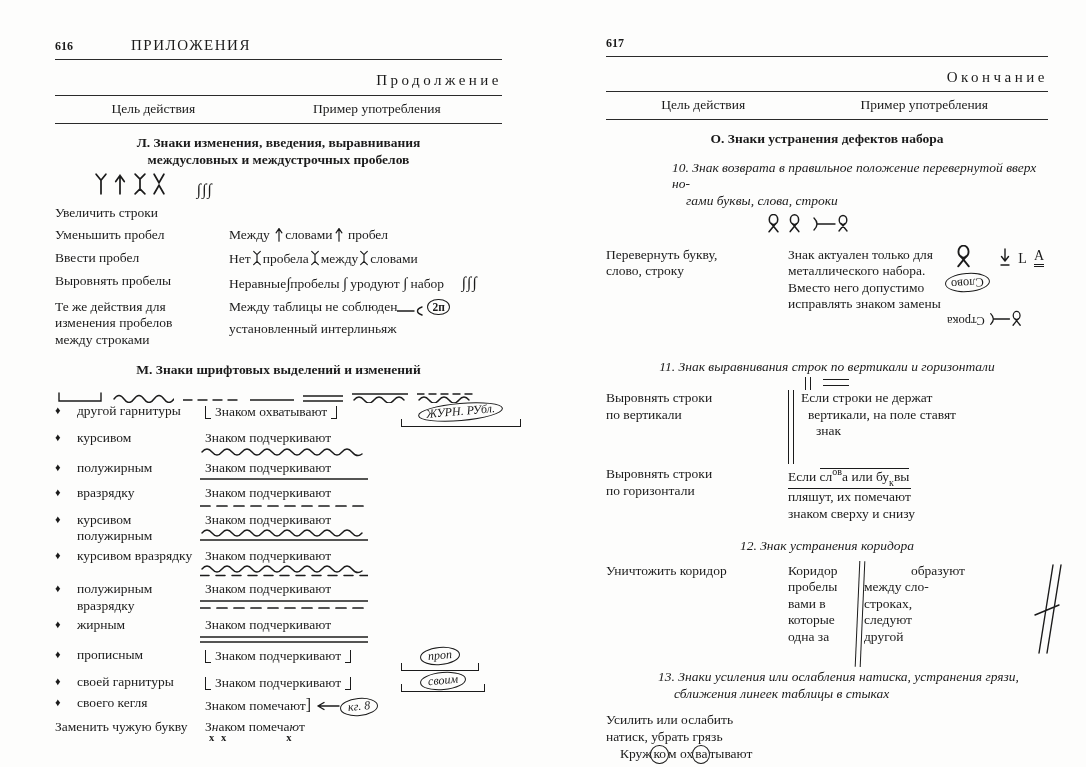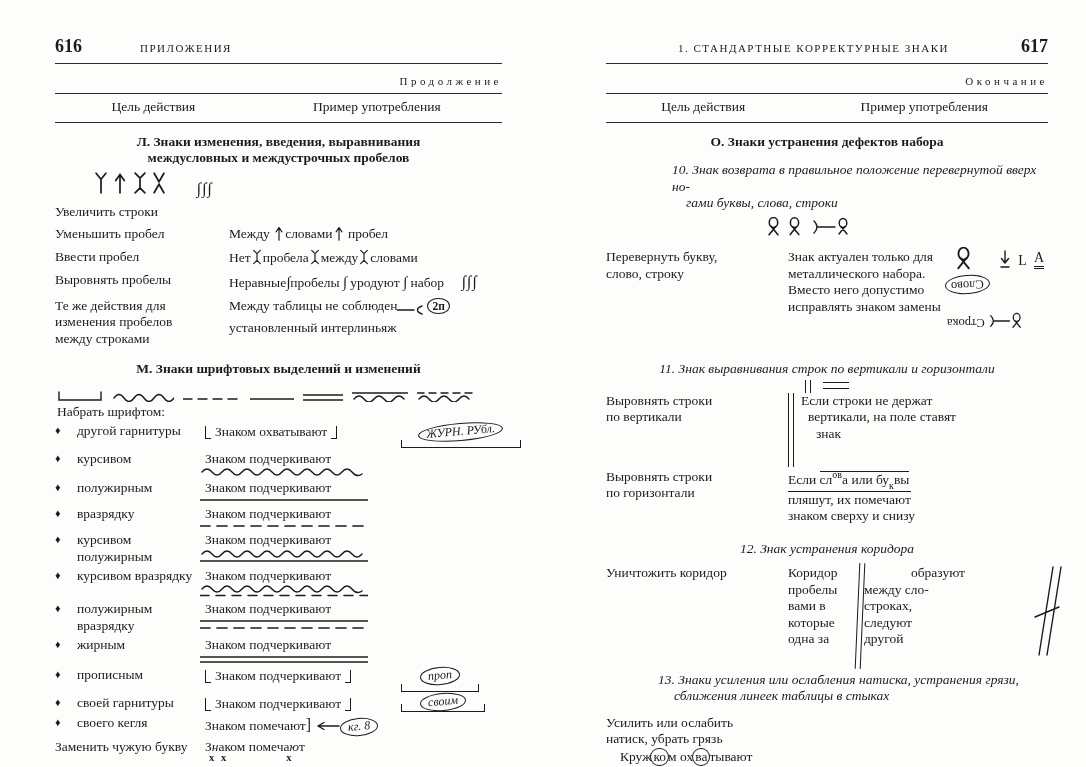--- a/index.html
+++ b/index.html
@@ -10,25 +10,25 @@
     font-size:13.5px;line-height:1.22;
     -webkit-font-smoothing:antialiased;
   }
   .sheet{position:relative;width:1086px;height:767px;}
   .page{position:absolute;top:36px;}
   .page-left{left:55px;width:447px;}
   .page-right{left:606px;width:442px;}
 
   
   .rhead{display:flex;align-items:baseline;border-bottom:1.8px solid #2a2a2a;padding-bottom:5px;}
-  .pnum{font-weight:bold;font-size:18px;}
-  .rtitle{font-size:11px;letter-spacing:1.5px;}
+  .pnum{font-weight:bold;font-size:12px;}
+  .rtitle{font-size:15px;letter-spacing:1.5px;}
   .page-left .rtitle{margin-left:58px;}
   .page-right .rtitle{flex:1;text-align:center;}
-  .status{ text-align:right;font-size:11px;letter-spacing:3.5px;margin-top:11px;}
+  .status{ text-align:right;font-size:15px;letter-spacing:3.5px;margin-top:11px;}
 
   .cols{border-top:1.6px solid #2a2a2a;border-bottom:1.1px solid #2a2a2a;
         display:flex;padding:5px 0 6px;margin-top:5px;justify-content:center;}
   .c1{width:44%;text-align:center;}
   .c2{flex:1;text-align:center;}
 
   .sec-title{font-weight:bold;text-align:center;margin-top:11px;}
   .item-head{font-style:italic;margin-top:12px;}
 
   .row{display:flex;align-items:flex-start;margin-bottom:6px;}
@@ -202,21 +202,20 @@
         </svg>
       <svg width="56" height="11" viewBox="0 0 56 11">
           <line x1="0" y1="2" x2="56" y2="2" stroke-width="1.5"></line>
           <path d="M2 8 q5 -6 10 0 t10 0 t10 0 t10 0 t10 0"></path>
         </svg>
       <svg width="56" height="11" viewBox="0 0 56 11">
           <line x1="0" y1="2" x2="56" y2="2" stroke-dasharray="7 5"></line>
           <path d="M2 8 q5 -6 10 0 t10 0 t10 0 t10 0 t10 0"></path>
         </svg>
     </div>
-    <div style="margin:2px 0 3px 2px;">Набрать шрифтом:</div>
 
     <div class="mrow">
       <span class="bullet">♦</span>
       <span class="mlbl">другой гарнитуры</span>
       <span class="mex nowrap"><span class="hb hb-l"></span><span>Знаком охватывают</span><span class="hb hb-r"></span></span>
       <span class="note-col">
         <span class="oval">ЖУРН. РУбл.</span>
         <span class="ubracket" style="width:118px;"></span>
       </span>
     </div>
@@ -336,21 +335,20 @@
       <span class="mex">
         <span class="nowrap"><span>З</span><i>н</i><span>аком помеча</span><i>ю</i><span>т</span></span>
         <div class="xmark-row"><span style="margin-left:4px;">х х</span><span style="margin-left:58px;">х</span></div>
       </span>
     </div>
 
   </div>
 
   <div class="page page-right">
     <div class="rhead">
-      <span class="rtitle">1. СТАНДАРТНЫЕ КОРРЕКТУРНЫЕ ЗНАКИ</span>
       <span class="pnum">617</span>
     </div>
     <div class="status">Окончание</div>
     <div class="cols">
       <span class="c1">Цель действия</span>
       <span class="c2">Пример употребления</span>
     </div>
 
     <div class="sec-title">О. Знаки устранения дефектов набора</div>
 

